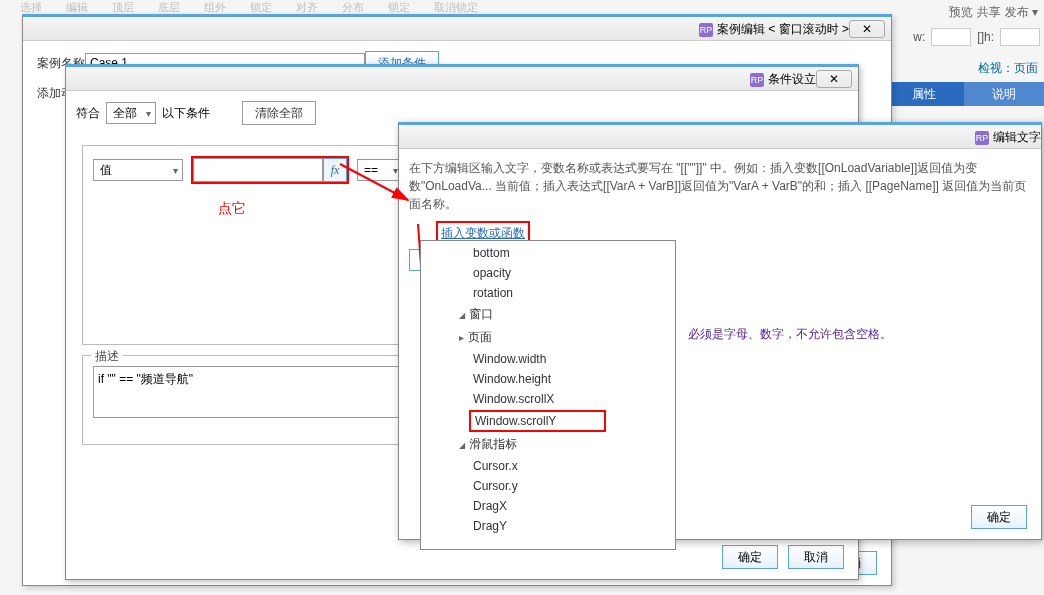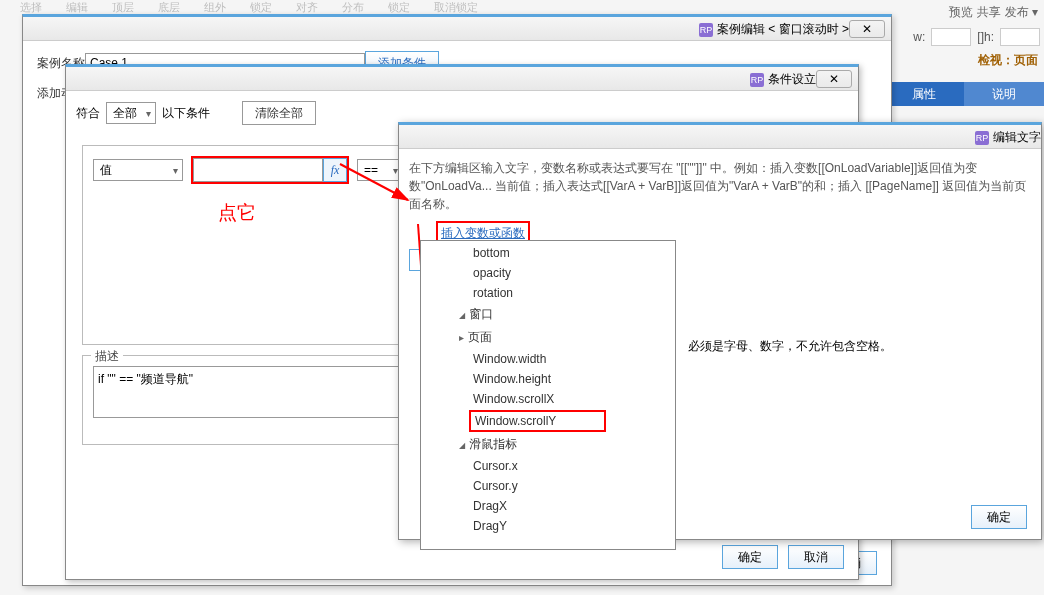--- a/index.html
+++ b/index.html
@@ -7,21 +7,21 @@
 
 
 .top-menu { position: absolute; top: 0; left: 0; right: 0; height: 20px; display: flex; gap: 24px; padding-left: 20px; opacity: 0.35; color: #555; }
 .top-menu span { font-size: 11px; }
 .top-right { position: absolute; top: 4px; right: 6px; display: flex; gap: 4px; color: #666; }
 
 .prop-row { position: absolute; top: 28px; right: 4px; display: flex; align-items: center; gap: 6px; }
 .prop-label { color: #555; }
 .prop-input { width: 40px; height: 18px; border: 1px solid #ccc; background: #fff; }
 
-.view-row { position: absolute; top: 52px; right: 6px; color: #a16207; font-weight: bold; }
+.view-row { position: absolute; top: 60px; right: 6px; color: #0369a1; }
 
 .tab-row { position: absolute; top: 82px; right: 0; width: 160px; height: 24px; display: flex; background: #5088d0; color: #fff; }
 .tab-row .tab { flex: 1; text-align: center; line-height: 24px; }
 .tab-row .tab.active { background: #2a6bbf; }
 
 
 .dialog1 { position: absolute; top: 14px; left: 22px; width: 870px; height: 572px; background: #fff; border: 1px solid #888; border-top: 3px solid #5aa5dd; box-shadow: 2px 2px 6px rgba(0,0,0,0.2); }
 .dlg-title { height: 24px; line-height: 24px; padding-left: 6px; background: linear-gradient(#f6f6f6,#e8e8e8); display: flex; align-items: center; justify-content: flex-end; border-bottom: 1px solid #ccc; }
 .rp-badge { display: inline-block; width: 14px; height: 14px; background: #8a6ed4; color: #fff; font-size: 9px; text-align: center; line-height: 14px; margin-right: 4px; border-radius: 2px; }
 .dlg-x { width: 36px; height: 18px; border: 1px solid #aaa; border-radius: 3px; text-align: center; line-height: 16px; margin-right: 6px; font-family: sans-serif; cursor: pointer; }
@@ -45,40 +45,40 @@
 
 .cond-inner { display: flex; align-items: center; gap: 8px; }
 .val-select { width: 90px; }
 .red-box { border: 2px solid #f00 !important; }
 .fx-input { width: 130px; height: 24px; border: 1px solid #999; }
 .fx-btn { width: 24px; height: 24px; border: 1px solid #5aa5dd; background: #eef5fc; font-style: italic; color: #2a6bbf; cursor: pointer; font-family: Liberation Serif, serif; }
 .eq-sel { width: 46px; text-align: center; }
 
 .desc-box { height: 52px; border: 1px solid #999; padding: 4px; width: 100%; }
 
-.red-anno { position: absolute; color: #f00; font-size: 19px; pointer-events: none; text-align: center; }
+.red-anno { position: absolute; color: #f00; font-size: 14px; pointer-events: none; text-align: center; }
 
 
 .dialog3 { position: absolute; top: 122px; left: 398px; width: 644px; height: 418px; background: #fff; border: 1px solid #888; border-top: 3px solid #5aa5dd; box-shadow: 2px 2px 8px rgba(0,0,0,0.3); }
 .d3-body { padding: 10px; color: #333; line-height: 18px; }
 .link-blue { color: #2a6bbf; text-decoration: underline; cursor: pointer; margin-left: 27px; }
 .hint-text { color: #555; font-size: 12px; }
 
 .big-input { width: 246px; height: 22px; border: 1px solid #5aa5dd; margin-top: 4px; }
 
 
 .dropdown { position: absolute; top: 240px; left: 420px; width: 256px; height: 310px; background: #fff; border: 1px solid #888; z-index: 100; padding: 2px 16px; overflow: hidden; }
 .dd-item { padding: 3px 6px 3px 36px; color: #333; cursor: pointer; position: relative; }
 .dd-group { padding: 3px 6px 3px 22px; color: #333; font-weight: normal; }
 .dd-group::before { content: "◢"; display: inline-block; transform: rotate(0deg); font-size: 8px; margin-right: 4px; color: #666; }
 .dd-group.collapsed::before { content: "▸"; transform: none; font-size: 10px; }
 .dd-item.selbox { padding: 1px 4px 1px 32px; }
 .dd-item.selbox span { display: inline-block; border: 2px solid #f00; padding: 2px 48px 2px 4px; }
 
-.right-hint { position: absolute; top: 326px; left: 688px; color: #000000; margin-top: 12px; }
+.right-hint { position: absolute; top: 326px; left: 688px; color: #4c1d95; }
 
 .btn-row { position: absolute; bottom: 10px; right: 14px; display: flex; gap: 10px; }
 .btn-std { width: 56px; height: 24px; border: 1px solid #5aa5dd; background: linear-gradient(#fff,#e6f0fa); cursor: pointer; }
 
 
 .arrows { position: absolute; inset: 0; pointer-events: none; z-index: 50; }
 </style>
 </head>
 <body>
 

